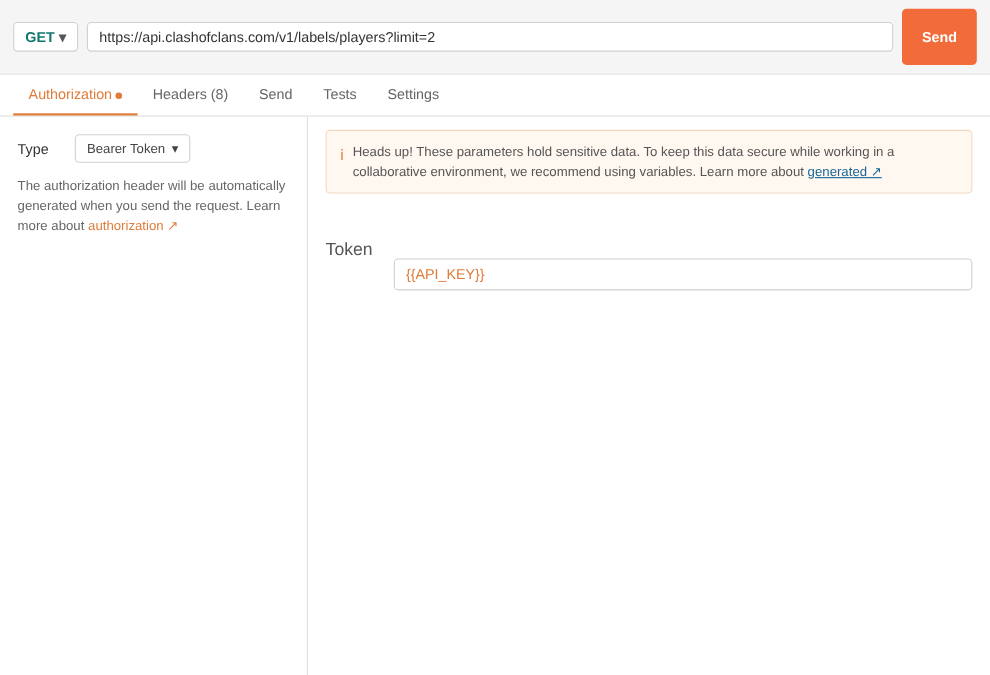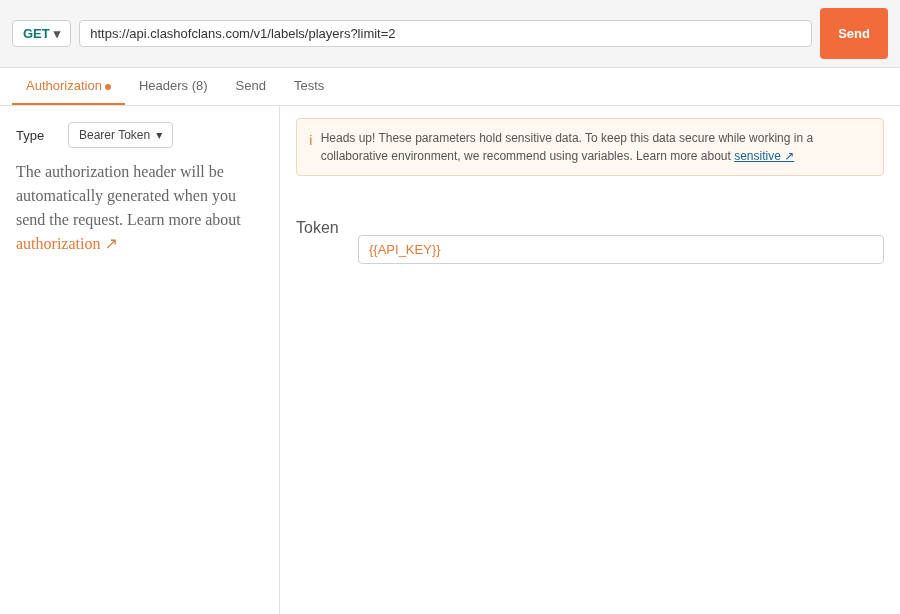--- a/index.html
+++ b/index.html
@@ -37,21 +37,21 @@
 
     
     .left-panel {
       width: 280px; padding: 16px; border-right: 1px solid #e0e0e0; flex-shrink: 0;
     }
     .type-row { display: flex; align-items: center; margin-bottom: 12px; }
     .type-label { font-size: 13px; font-weight: 400; color: #333; margin-right: 12px; width: 40px; }
     .bearer-select {
       display: flex; align-items: flex-end; gap: 6px; padding: 5px 10px; border: 1px solid #d0d0d0; border-radius: 4px; background: #fff; font-size: 12px; color: #444; cursor: pointer;
     }
-    .auto-desc { font-size: 16px; color: #666; line-height: 1.5; font-family: Liberation Serif, serif; }
+    .auto-desc { font-size: 12px; color: #666; line-height: 1.5; }
     .auto-desc a { color: #e07b3a; text-decoration: none; }
 
     
     .right-panel { flex: 1; padding: 12px 16px; overflow: hidden; }
     .info-banner {
       display: flex; align-items: flex-start; gap: 8px; padding: 10px 12px; background: #fff8f0; border: 1px solid #f0d8c0; border-radius: 4px; margin-bottom: 16px; font-size: 12px; color: #555; line-height: 1.5;
     }
     .info-icon { color: #e07b3a; font-size: 14px; flex-shrink: 0; margin-top: 1px; }
     .info-banner a { color: #1a6699; }
     .token-row { display: flex; align-items: center; gap: 12px; }
@@ -81,20 +81,23 @@
   </div>
   <div class="nav-tab">
     <span>Headers (8)</span>
   </div>
   <div class="nav-tab">
     <span>Send</span>
   </div>
   <div class="nav-tab">
     <span>Tests</span>
   </div>
+  <div class="nav-tab">
+    <span>Settings</span>
+  </div>
 </div>
 
 <div class="main-content">
 
   <div class="left-panel">
     <div class="type-row">
       <span class="type-label">Type</span>
       <div class="bearer-select">
         <span>Bearer Token</span>
         <span>▾</span>
@@ -104,21 +107,21 @@
       <span>The authorization header will be automatically generated when you send the request. Learn more about</span>
       <a href="#">authorization ↗</a>
     </div>
   </div>
 
   <div class="right-panel">
     <div class="info-banner">
       <span class="info-icon">ℹ</span>
       <span>
         <span>Heads up! These parameters hold sensitive data. To keep this data secure while working in a collaborative environment, we recommend using variables. Learn more about</span>
-        <a href="#">sensitive ↗</a>
+        <a href="#">generated ↗</a>
       </span>
     </div>
     <div class="token-row">
       <span class="token-label">Token</span>
       <input class="token-input" value="{{API_KEY}}" style="">
     </div>
   </div>
 </div>
 
 </body></html>

